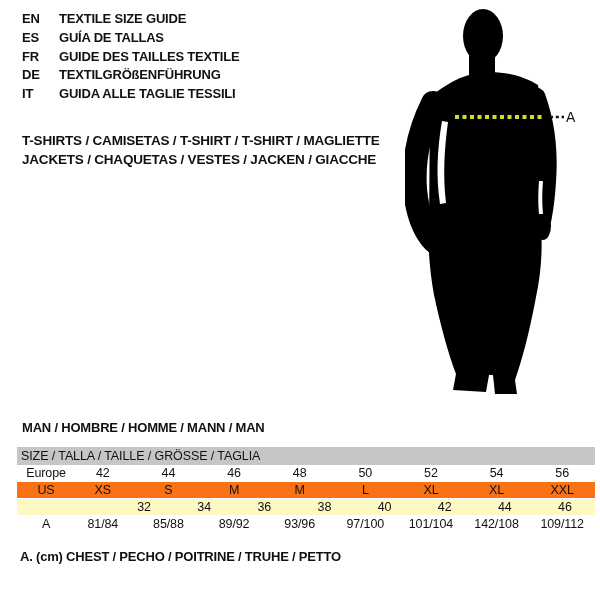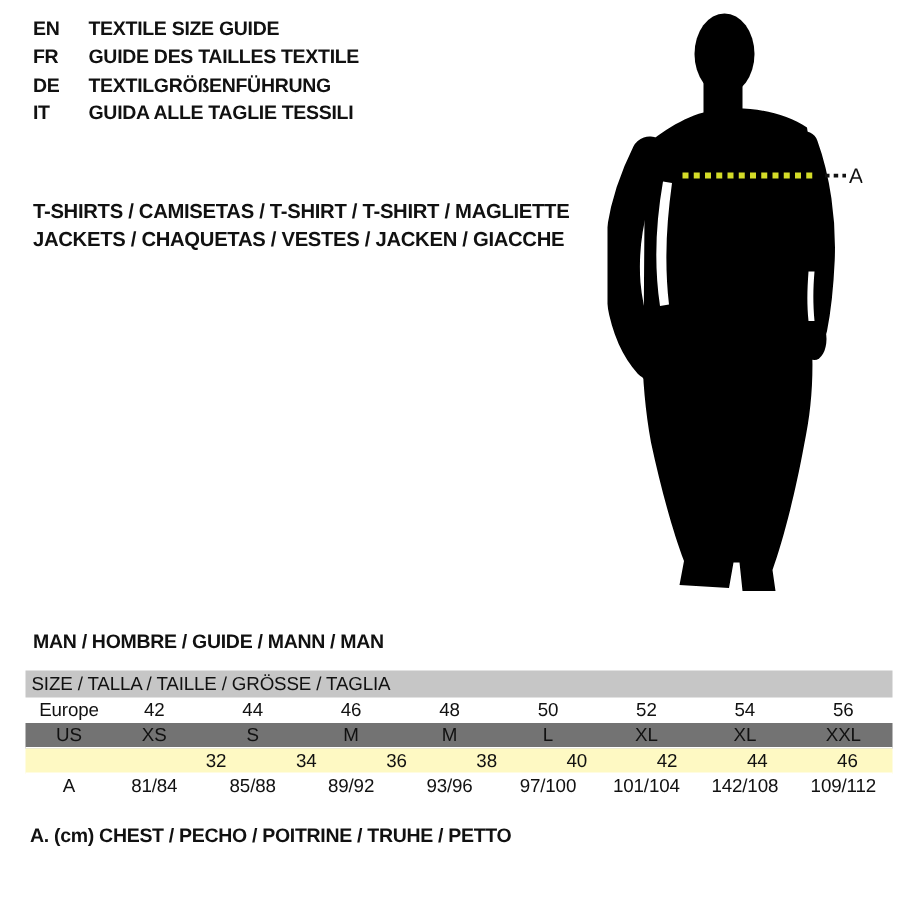--- a/index.html
+++ b/index.html
@@ -25,20 +25,21 @@
   .t-label{padding-left:5px;text-align:center;}
   .t-cell{text-align:center;}
   
   .footer-note{position:absolute;left:20px;top:549px;font-size:13px;font-weight:700;letter-spacing:-0.2px;white-space:nowrap;}
 </style>
 </head>
 <body>
 
 <div class="lang-list">
     <div class="lang-row"><span class="lang-code">EN</span><span class="lang-label">TEXTILE SIZE GUIDE</span></div>
+    <div class="lang-row"><span class="lang-code">ES</span><span class="lang-label">GUÍA DE TALLAS</span></div>
     <div class="lang-row"><span class="lang-code">FR</span><span class="lang-label">GUIDE DES TAILLES TEXTILE</span></div>
     <div class="lang-row"><span class="lang-code">DE</span><span class="lang-label">TEXTILGRÖßENFÜHRUNG</span></div>
     <div class="lang-row"><span class="lang-code">IT</span><span class="lang-label">GUIDA ALLE TAGLIE TESSILI</span></div>
   </div>
 
 <div class="categories">
   <div>T-SHIRTS / CAMISETAS / T-SHIRT / T-SHIRT / MAGLIETTE</div>
   <div>JACKETS / CHAQUETAS / VESTES / JACKEN / GIACCHE</div>
 </div>
 
@@ -55,37 +56,37 @@
       <ellipse cx="138" cy="221" rx="8" ry="14"></ellipse>
       <path d="M37,116 C32,145 31,172 35,199 L41,198 C38,172 39,146 43,117 Z" fill="#ffffff"></path>
       <path d="M134,176 C133,190 133,198 134,209 L138,209 C137,197 137,188 138,176 Z" fill="#ffffff"></path>
     </g>
     <line x1="50" y1="112" x2="140" y2="112" stroke-width="4" stroke-dasharray="4 3.5" stroke="#d4dc28"></line>
     <line x1="145" y1="112" x2="159" y2="112" stroke-width="2.5" stroke-dasharray="3 2.8" stroke="#111111"></line>
     <text x="161" y="117" font-size="14" fill="#111">A</text>
   </svg>
 </div>
 
-<div class="section-title">MAN / HOMBRE / GUIDE / MANN / MAN</div>
+<div class="section-title">MAN / HOMBRE / HOMME / MANN / MAN</div>
 
 <div class="size-table">
   <div class="t-header" style="background: rgb(198, 198, 198);">SIZE / TALLA / TAILLE / GRÖSSE / TAGLIA</div>
   <div>
       <div class="t-row">
         <span class="t-label">Europe</span>
         <span class="t-cell">42</span>
         <span class="t-cell">44</span>
         <span class="t-cell">46</span>
         <span class="t-cell">48</span>
         <span class="t-cell">50</span>
         <span class="t-cell">52</span>
         <span class="t-cell">54</span>
         <span class="t-cell">56</span>
       </div>
-      <div class="t-row" style="background: #737373;">
+      <div class="t-row" style="background: #f97316;">
         <span class="t-label">US</span>
         <span class="t-cell">XS</span>
         <span class="t-cell">S</span>
         <span class="t-cell">M</span>
         <span class="t-cell">M</span>
         <span class="t-cell">L</span>
         <span class="t-cell">XL</span>
         <span class="t-cell">XL</span>
         <span class="t-cell">XXL</span>
       </div>

